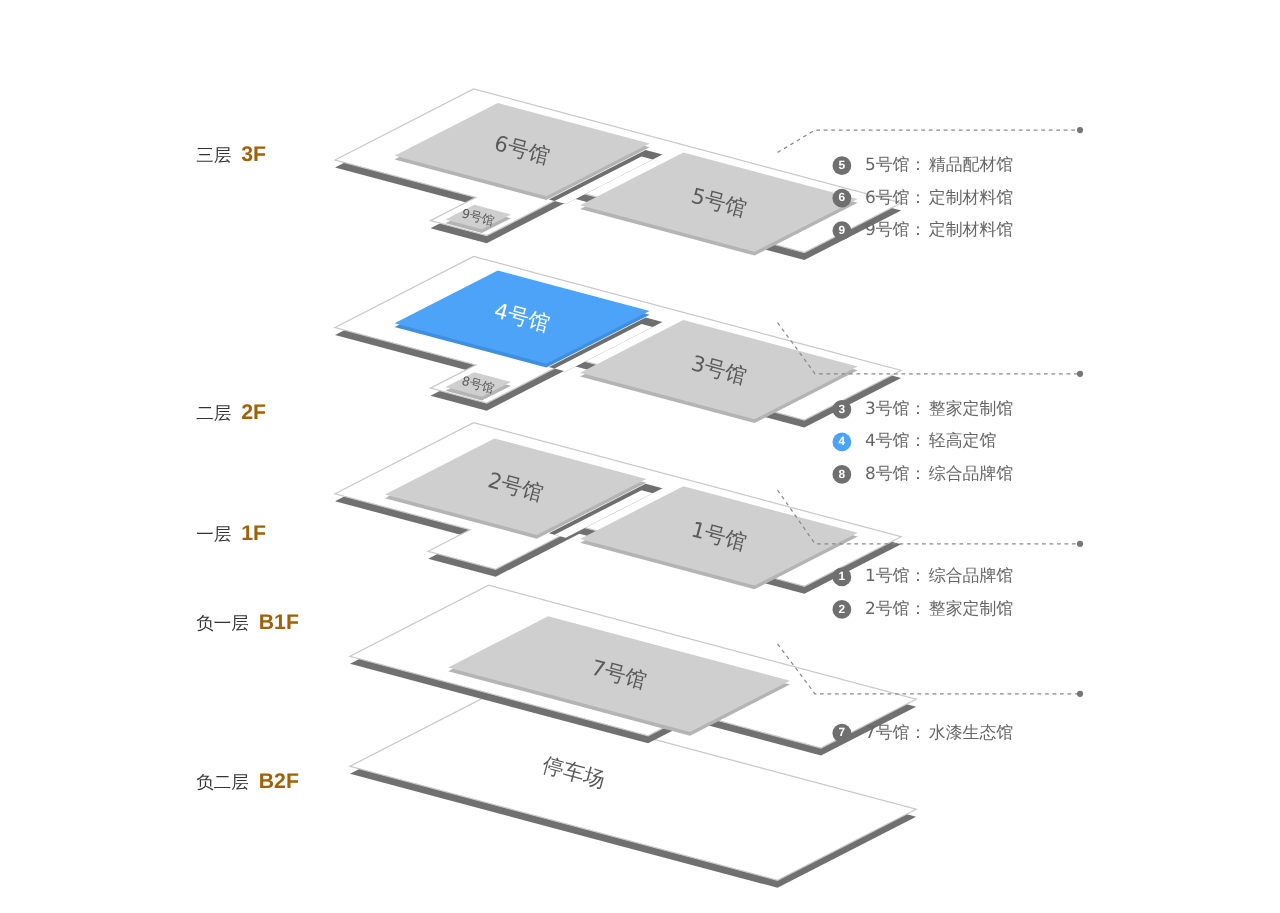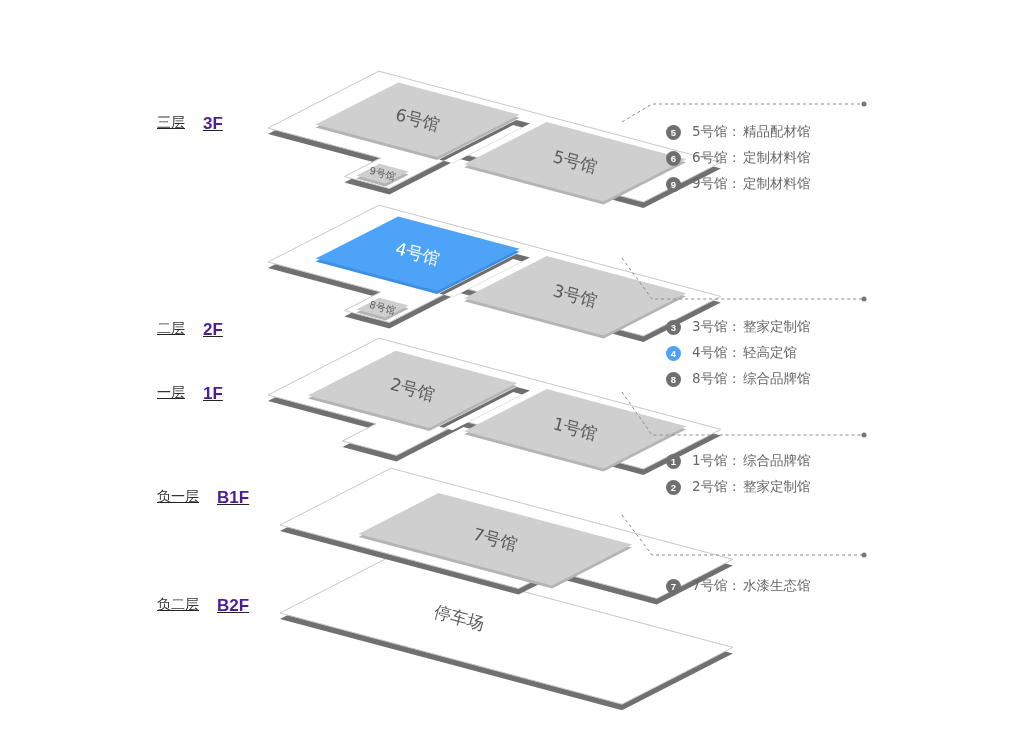--- a/index.html
+++ b/index.html
@@ -1,22 +1,22 @@
 <!DOCTYPE html>
 <html><head>
 <meta charset="utf-8">
 <style>
   html, body { margin: 0; padding: 0; background: #ffffff; }
   body { width: 1024px; height: 730px; position: relative; overflow: hidden;
          font-family: "DejaVu Sans", "Liberation Sans", sans-serif; }
   #stage { position: absolute; left: 0; top: 0; }
-  .floor-label { position: absolute; left: 157px; display: flex; align-items: flex-start;
-                 gap: 18px; color: #222; white-space: nowrap; text-decoration: underline; }
+  .floor-label { position: absolute; left: 157px; display: flex; align-items: flex-end;
+                 gap: 8px; color: #222; white-space: nowrap; }
   .floor-label .cn { font-size: 14px; color: #333; }
-  .floor-label .code { font-family: "Liberation Sans", sans-serif; font-weight: 700; font-size: 17px; color: #4c1d95; }
+  .floor-label .code { font-family: "Liberation Sans", sans-serif; font-weight: 700; font-size: 17px; color: #a16207; }
   .legend { position: absolute; left: 666px; }
   .legend-item { display: flex; align-items: center; height: 26px; font-size: 13.5px; color: #666; white-space: nowrap; }
   .legend-item .num { width: 15px; height: 15px; border-radius: 50%; background: #6f6f6f; color: #fff;
                       font-size: 9.5px; font-weight: 700; display: inline-flex; align-items: center;
                       justify-content: center; margin-right: 11px; font-family: "Liberation Sans", sans-serif; }
   .legend-item .num.active { background: #4da3f7; }
   .legend-item .sep { margin-right: 2px; }
   .hall-text { font-family: "DejaVu Sans", sans-serif; fill: #5a5a5a; }
   .hall-text.active { fill: #ffffff; }
 </style>
@@ -117,29 +117,29 @@
 </svg>
 
 <div class="floor-label" style="top:114px">
   <span class="cn">三层</span>
   <span class="code">3F</span>
 </div>
 <div class="floor-label" style="top:320px">
   <span class="cn">二层</span>
   <span class="code">2F</span>
 </div>
-<div class="floor-label" style="top:384px">
+<div class="floor-label" style="top:417px">
   <span class="cn">一层</span>
   <span class="code">1F</span>
 </div>
 <div class="floor-label" style="top:488px">
   <span class="cn">负一层</span>
   <span class="code">B1F</span>
 </div>
-<div class="floor-label" style="top:596px">
+<div class="floor-label" style="top:615px">
   <span class="cn">负二层</span>
   <span class="code">B2F</span>
 </div>
 
 <div class="legend" style="top:119px">
   <div class="legend-item">
     <span class="num">5</span>
     <span>5号馆</span>
     <span class="sep">：</span>
     <span>精品配材馆</span>

